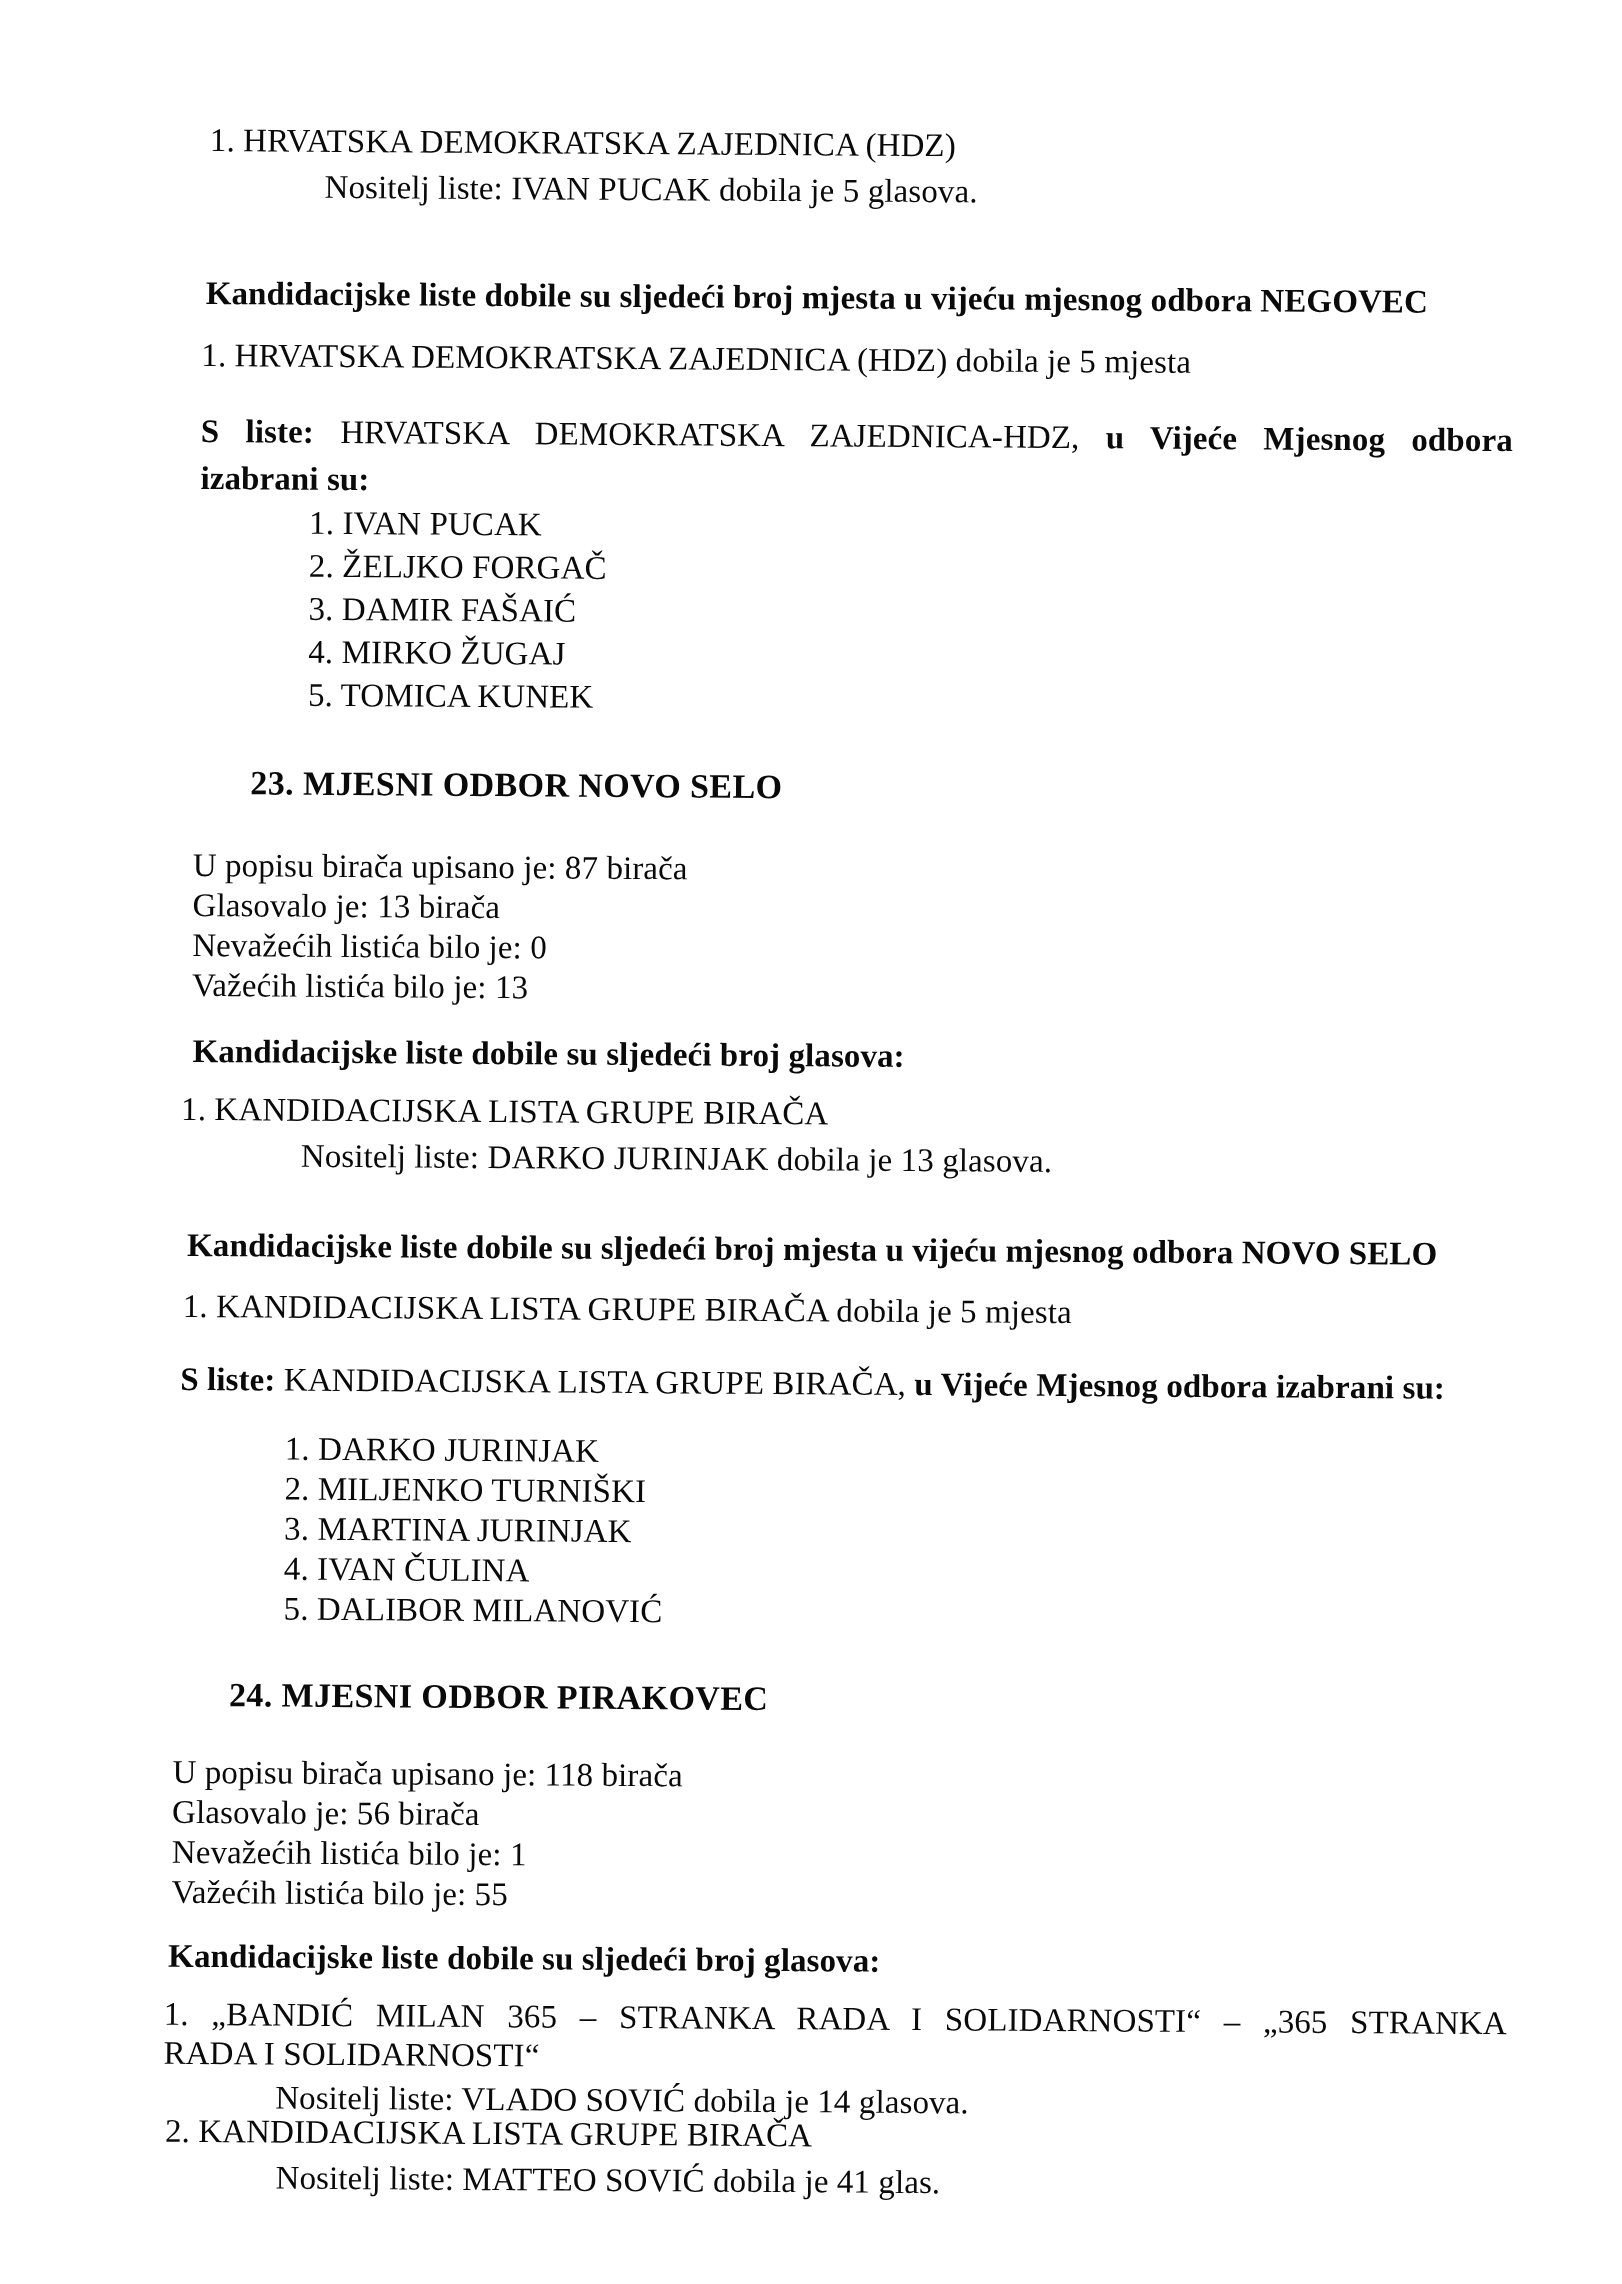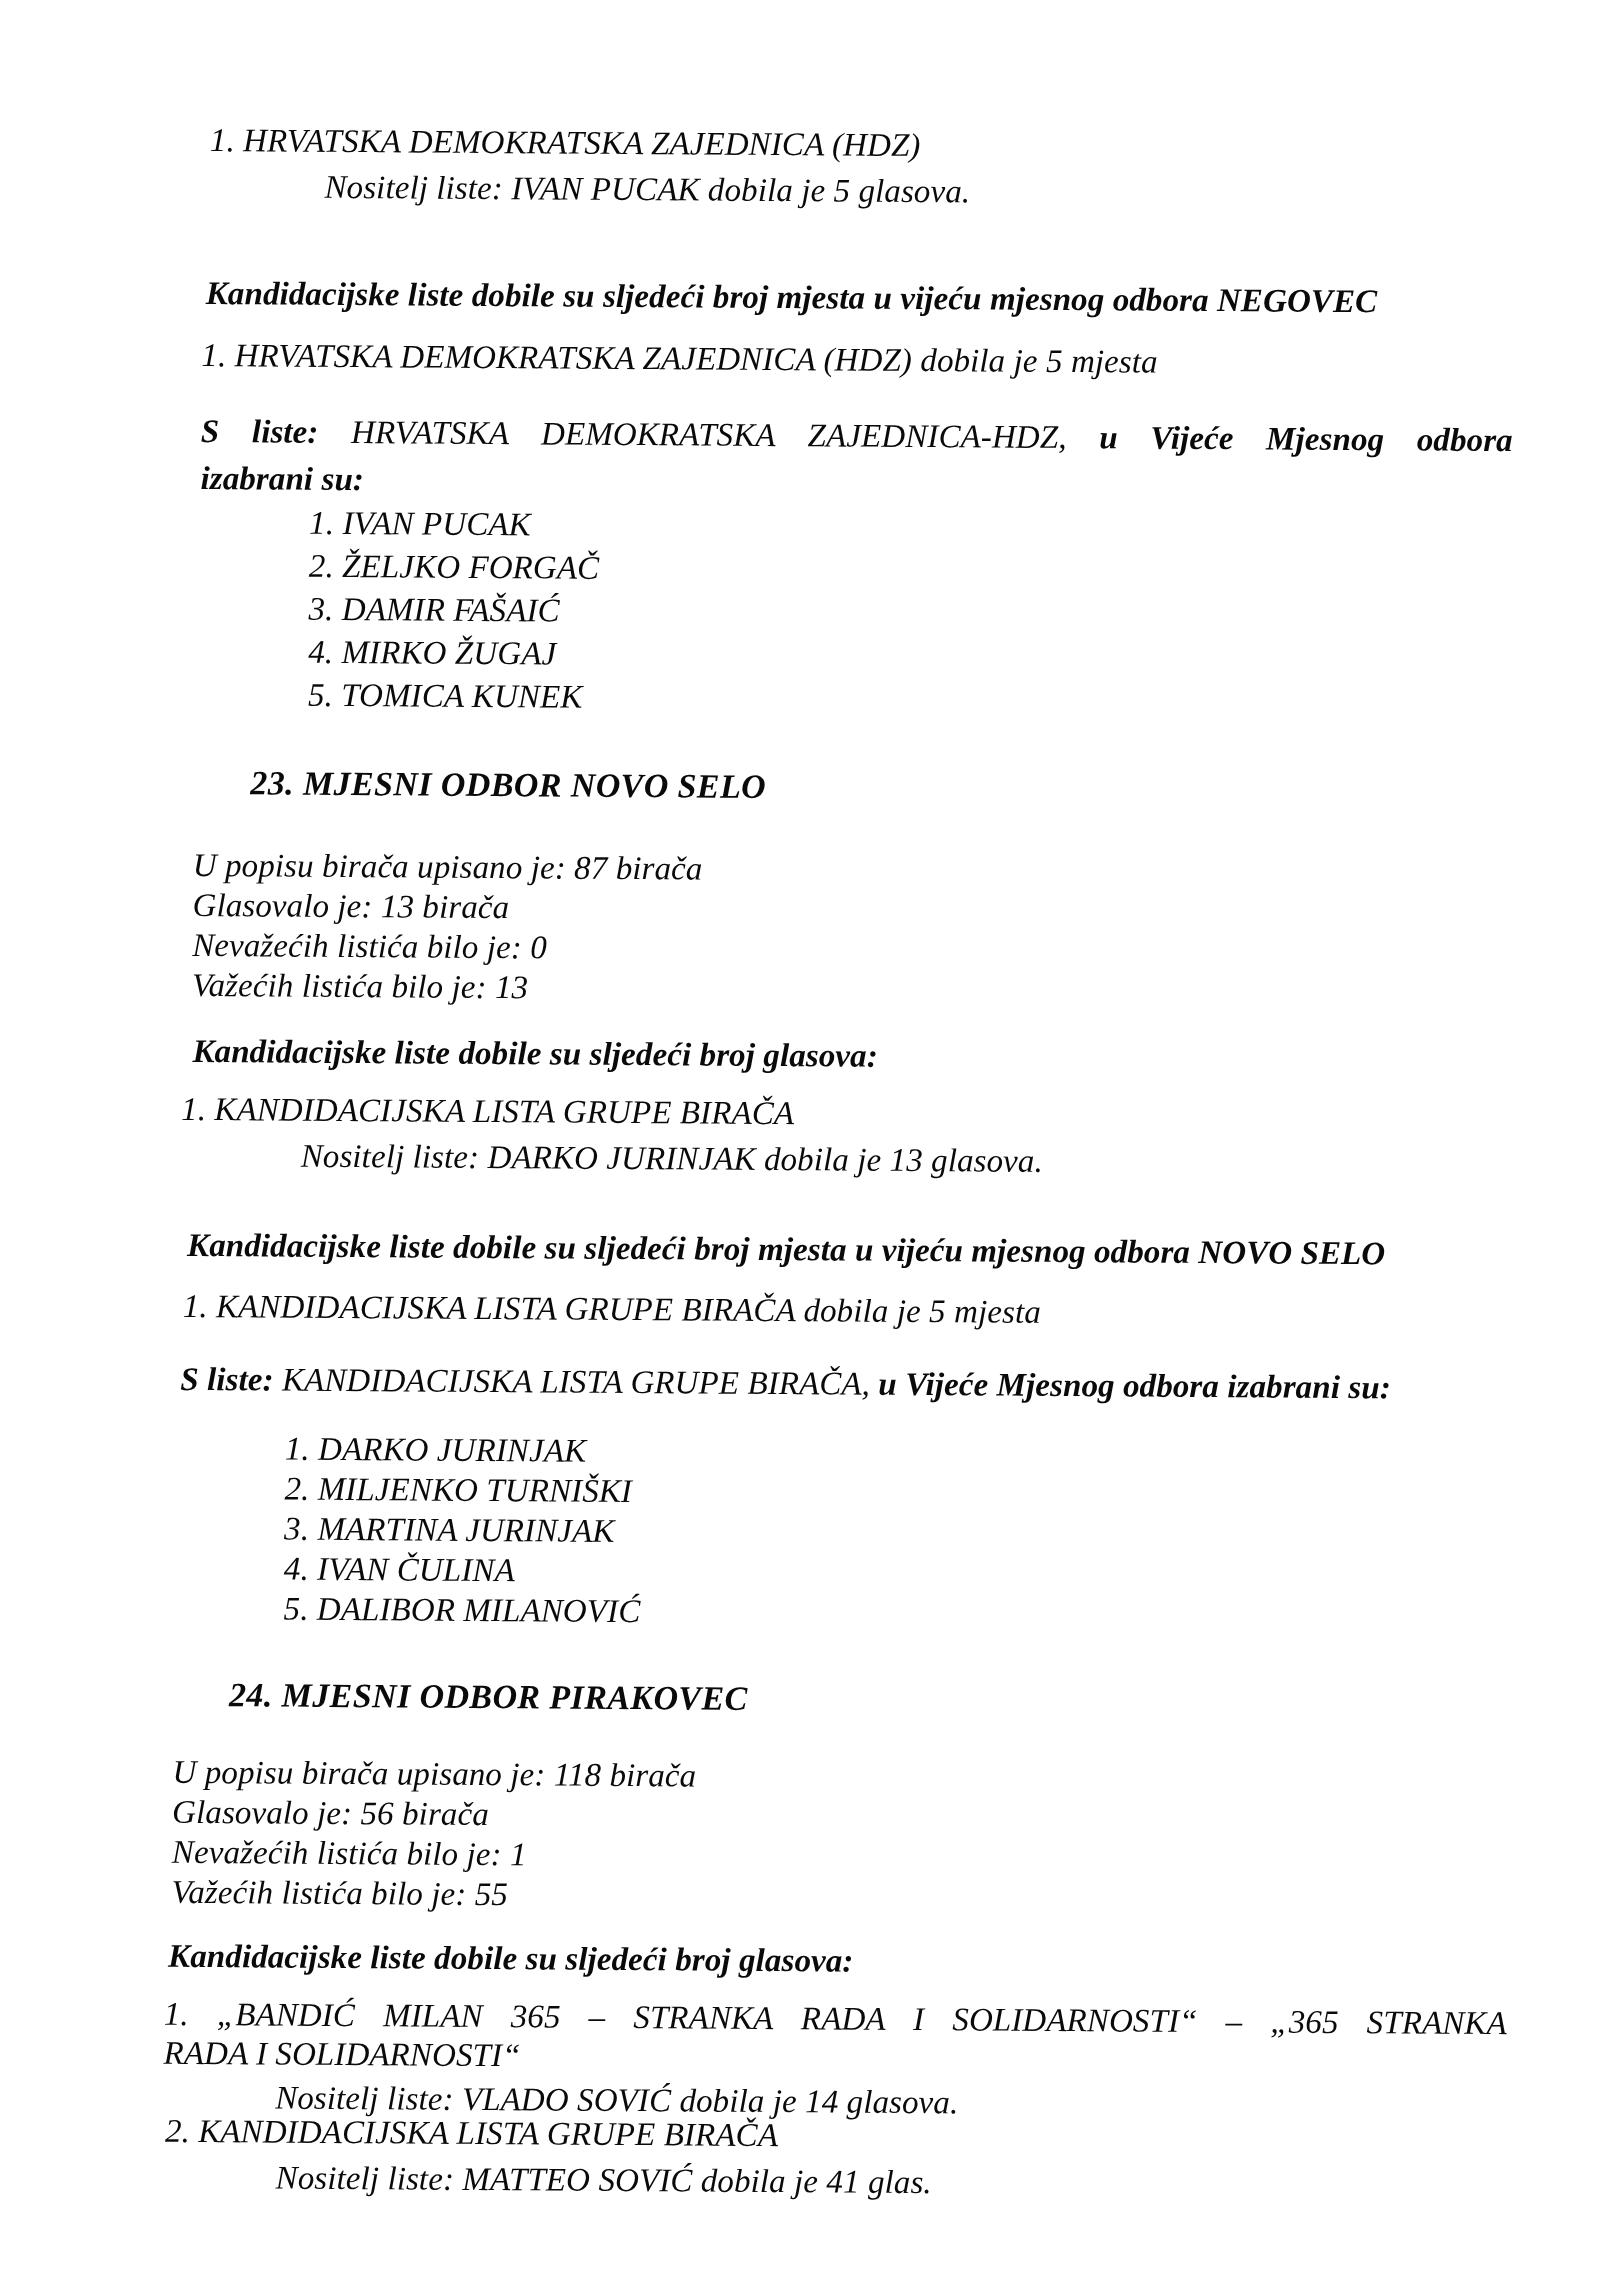--- a/index.html
+++ b/index.html
@@ -6,21 +6,20 @@
     margin:0; padding:0;
     background:#e8e8e8;
   }
   .page{
     position:relative;
     width:1622px; height:2284px;
     background:#ffffff;
     overflow:hidden;
     font-family:"Liberation Serif","DejaVu Serif",serif;
     color:#0a0a0a;
-    font-style:italic;
   }
   .tilt{
     position:absolute; inset:0;
     transform:rotate(0.4deg);
     transform-origin:200px 121px;
   }
   .blk{
     position:absolute;
     font-size:33px;
     line-height:41px;

